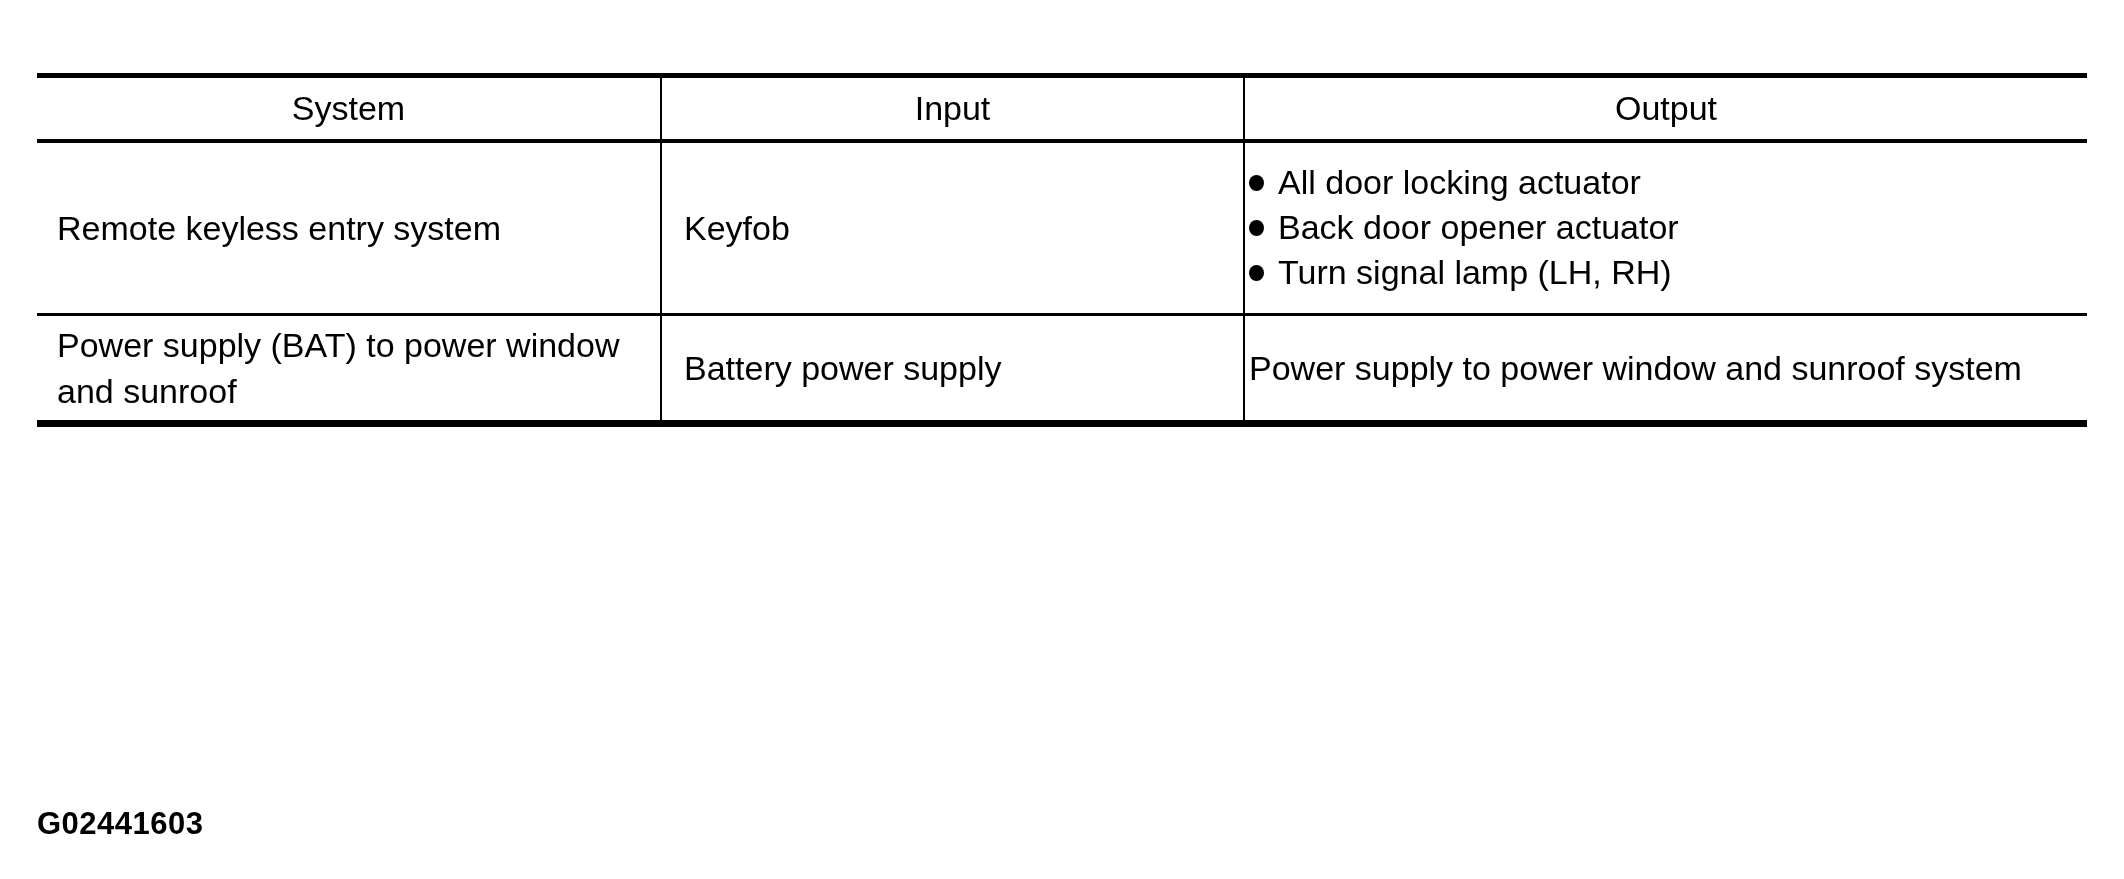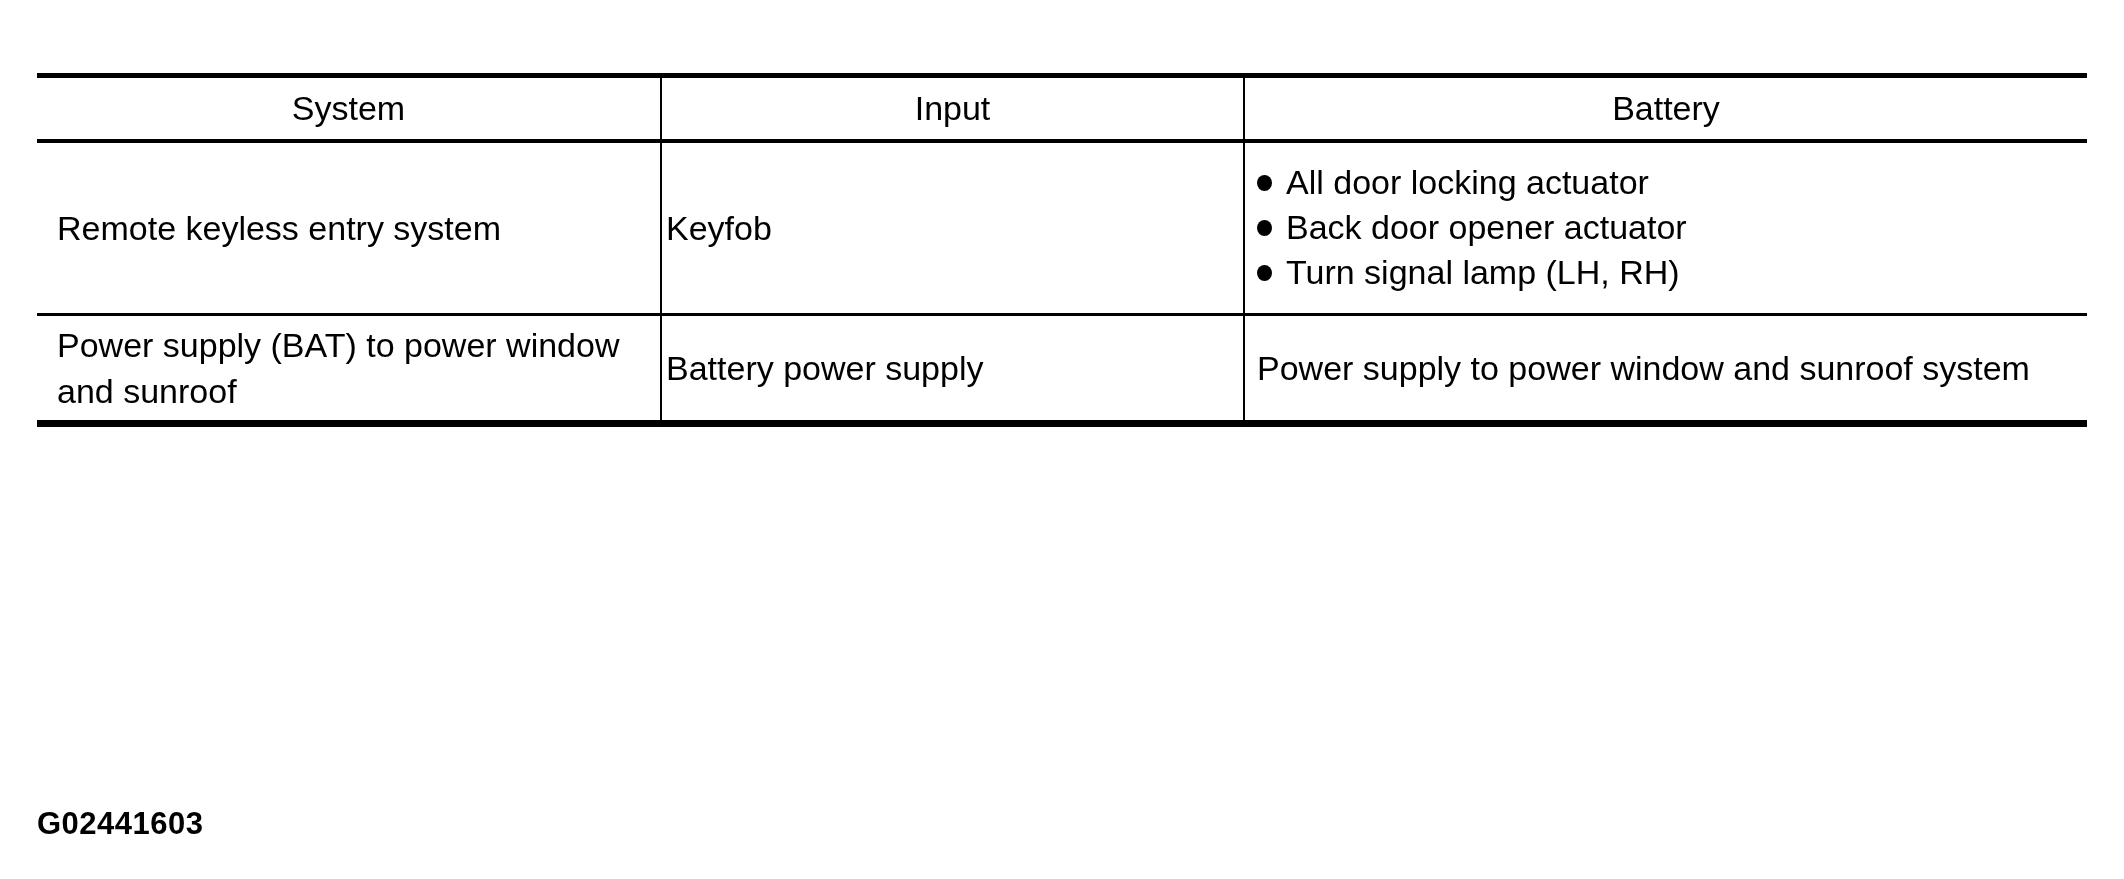--- a/index.html
+++ b/index.html
@@ -47,22 +47,22 @@
   .spec-table td:nth-child(-n+2) {
     border-right: 2px solid var(--ink, #000);
   }
   .spec-table td {
     vertical-align: middle;
     border-bottom: 3px solid var(--ink, #000);
     line-height: 46px;
     padding: 6px 14px;
   }
   .spec-table td:nth-child(1) { padding-left: 20px; }
-  .spec-table td:nth-child(2) { padding-left: 4px; }
-  .spec-table td:nth-child(3) { padding-left: 12px; }
+  .spec-table td:nth-child(2) { padding-left: 22px; }
+  .spec-table td:nth-child(3) { padding-left: 4px; }
 
   .spec-table tbody tr:nth-child(1) { height: 173px; }
   .spec-table tbody tr:nth-child(2) { height: 106px; }
   .spec-table tbody tr:nth-child(3) { height: 108px; }
   .spec-table tbody tr:nth-child(4) { height: 106px; font-weight: bold; }
   .spec-table tbody tr:nth-child(5) { height: 115px; }
 
   .cell-line {
     line-height: 46px;
   }
@@ -96,21 +96,21 @@
   <table class="spec-table">
     <colgroup>
       <col class="col-system">
       <col class="col-input">
       <col class="col-output">
     </colgroup>
     <thead>
       <tr>
         <th>System</th>
         <th>Input</th>
-        <th>Battery</th>
+        <th>Output</th>
       </tr>
     </thead>
     <tbody id="table-body">
         <tr>
           <td>
             <div class="cell-line">Remote keyless entry system</div>
           </td>
           <td>
             <div class="cell-line">Keyfob</div>
           </td>

